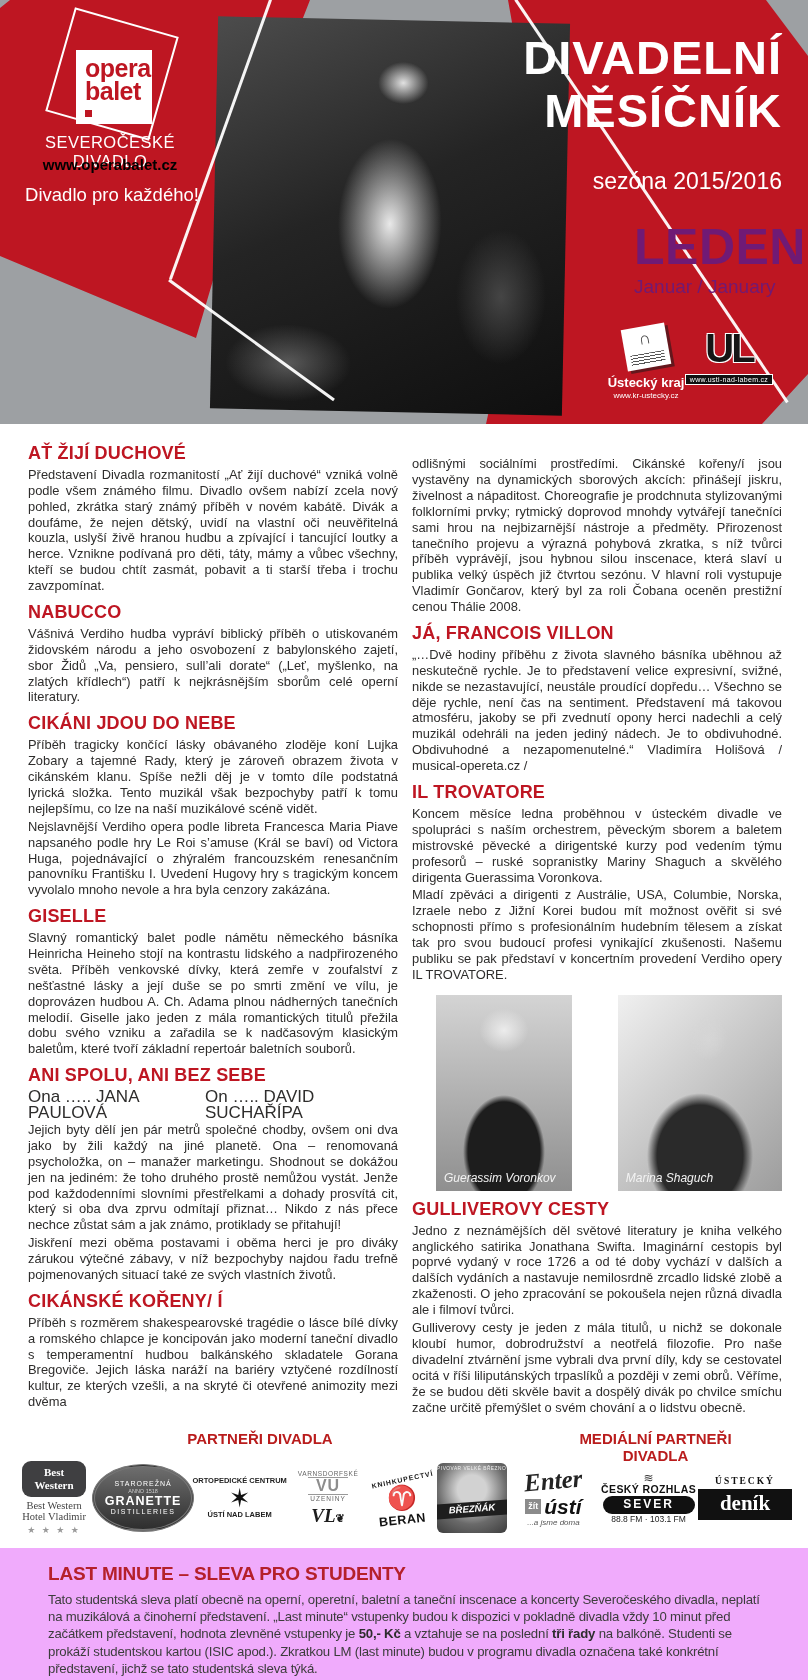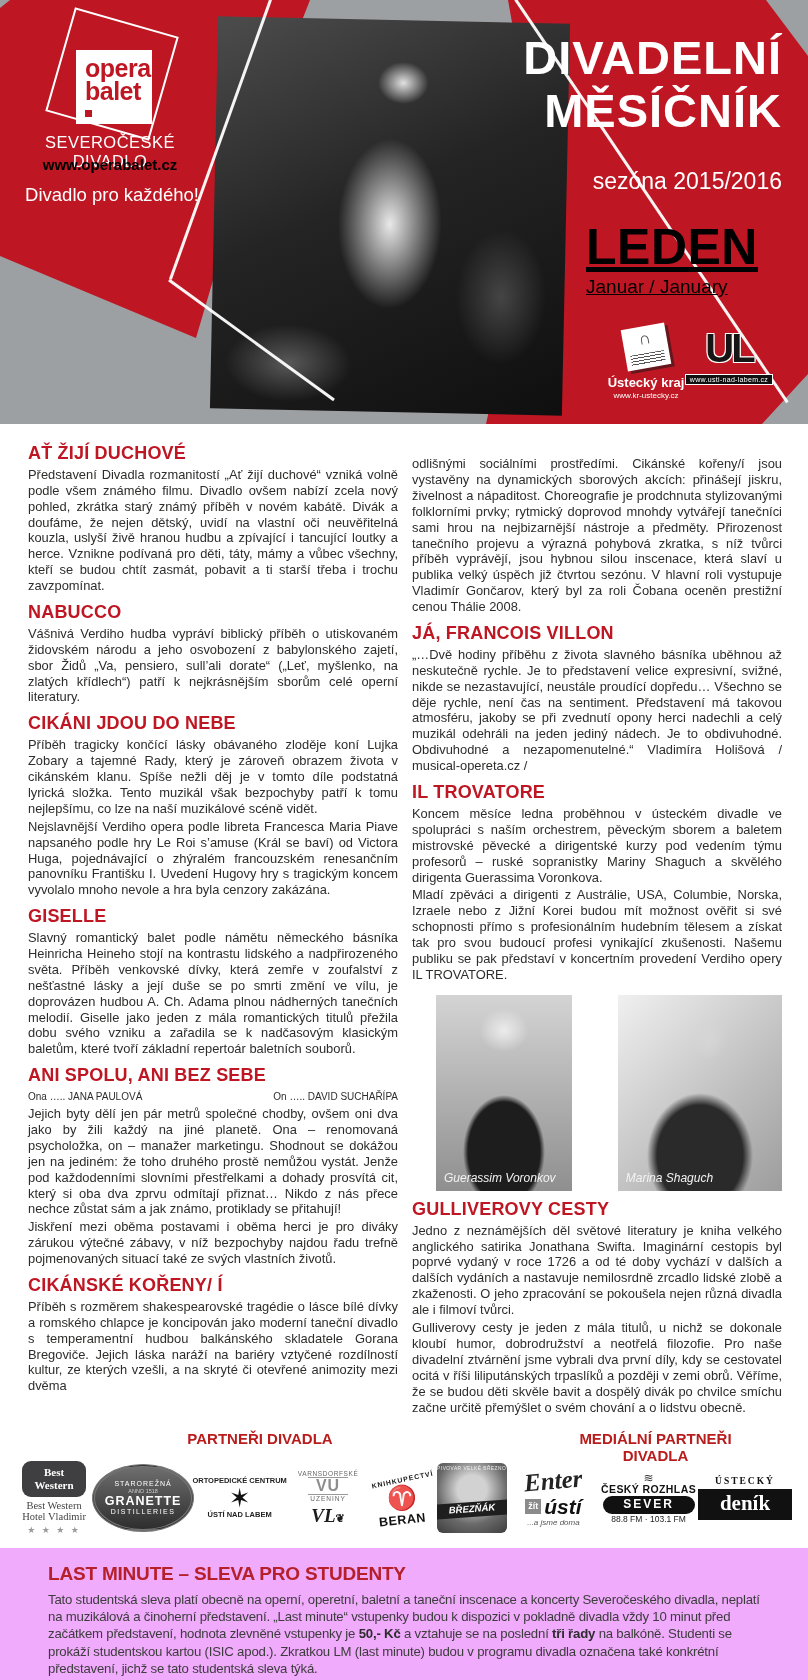--- a/index.html
+++ b/index.html
@@ -33,21 +33,21 @@
   .brand-name{position:absolute;left:6px;top:133px;width:208px;text-align:center;color:#fff;
     font-size:16.5px;letter-spacing:.5px;z-index:4;}
   .brand-site{position:absolute;left:6px;top:156px;width:208px;text-align:center;color:#000000;
     font-size:15px;font-weight:bold;z-index:4;}
   .brand-slogan{position:absolute;left:8px;top:184px;width:208px;text-align:center;color:#fff;
     font-size:18.5px;z-index:4;}
   .mast-title{position:absolute;right:26px;top:32px;text-align:right;color:#fff;z-index:4;
     font-weight:800;font-size:47px;line-height:1.12;letter-spacing:1px;}
   .mast-season{position:absolute;right:26px;top:168px;text-align:right;color:#fff;z-index:4;
     font-size:23px;}
-  .month-block{position:absolute;left:586px;top:222px;color:#000000;z-index:4;text-decoration:underline;}
+  .month-block{position:absolute;left:634px;top:222px;color:#701a75;z-index:4;}
   .month-block .m{font-size:50px;font-weight:800;line-height:1;letter-spacing:.5px;}
   .month-block .ms{font-size:19px;margin-top:4px;}
   .uk-logo{position:absolute;left:586px;top:326px;width:120px;text-align:center;z-index:4;color:#fff;}
   .uk-box{width:44px;height:42px;margin:0 auto;background:#fff;transform:rotate(-10deg);
     box-shadow:3px 3px 0 rgba(25,25,25,.55);position:relative;}
   .uk-box .arch{position:absolute;left:0;right:0;top:4px;color:#444;font-size:17px;line-height:1;}
   .uk-box .lines{position:absolute;left:5px;right:5px;bottom:4px;height:11px;
     background:repeating-linear-gradient(#555 0 1px,transparent 1px 3px);}
   .uk-caption{font-size:13px;font-weight:bold;margin-top:7px;}
   .uk-url{font-size:8px;margin-top:1px;}
@@ -58,21 +58,21 @@
     border:1px solid #fff;margin-top:3px;letter-spacing:.3px;}
 
   
   .content{position:absolute;left:0;top:424px;width:808px;height:996px;overflow:hidden;}
   .col{position:absolute;top:0;width:370px;}
   .col-left{left:28px;padding-top:20px;}
   .col-right{left:412px;padding-top:32px;}
   .col h3{margin:9px 0 3px;font-size:18px;line-height:1.1;color:#be1622;letter-spacing:.2px;}
   .col .sec:first-child h3{margin-top:0;}
   .col p{margin:0 0 2px;font-size:12.9px;line-height:15.9px;text-align:justify;color:#2e2d2c;}
-  .cast{display:flex;justify-content:space-between;font-size:10px;line-height:15.9px;
+  .cast{display:flex;justify-content:space-between;font-size:17px;line-height:15.9px;
     color:#2e2d2c;margin-bottom:1px;}
   .photos{display:flex;gap:46px;padding-left:24px;margin:12px 0 6px;}
   .photo{position:relative;height:196px;}
   .photo.ph-left{width:138px;background:
       radial-gradient(ellipse 36px 32px at 50% 18%,#ececec,rgba(200,200,200,0) 68%),
       radial-gradient(ellipse 62px 86px at 50% 80%,#1d1d1d 0 58%,rgba(29,29,29,0) 66%),
       linear-gradient(#d4d4d4,#8f8f8f);}
   .photo.ph-right{width:167px;background:
       radial-gradient(ellipse 30px 36px at 55% 22%,#d6d6d6,rgba(200,200,200,0) 62%),
       radial-gradient(ellipse 78px 92px at 50% 82%,#2a2a2a 0 55%,rgba(42,42,42,0) 68%),

